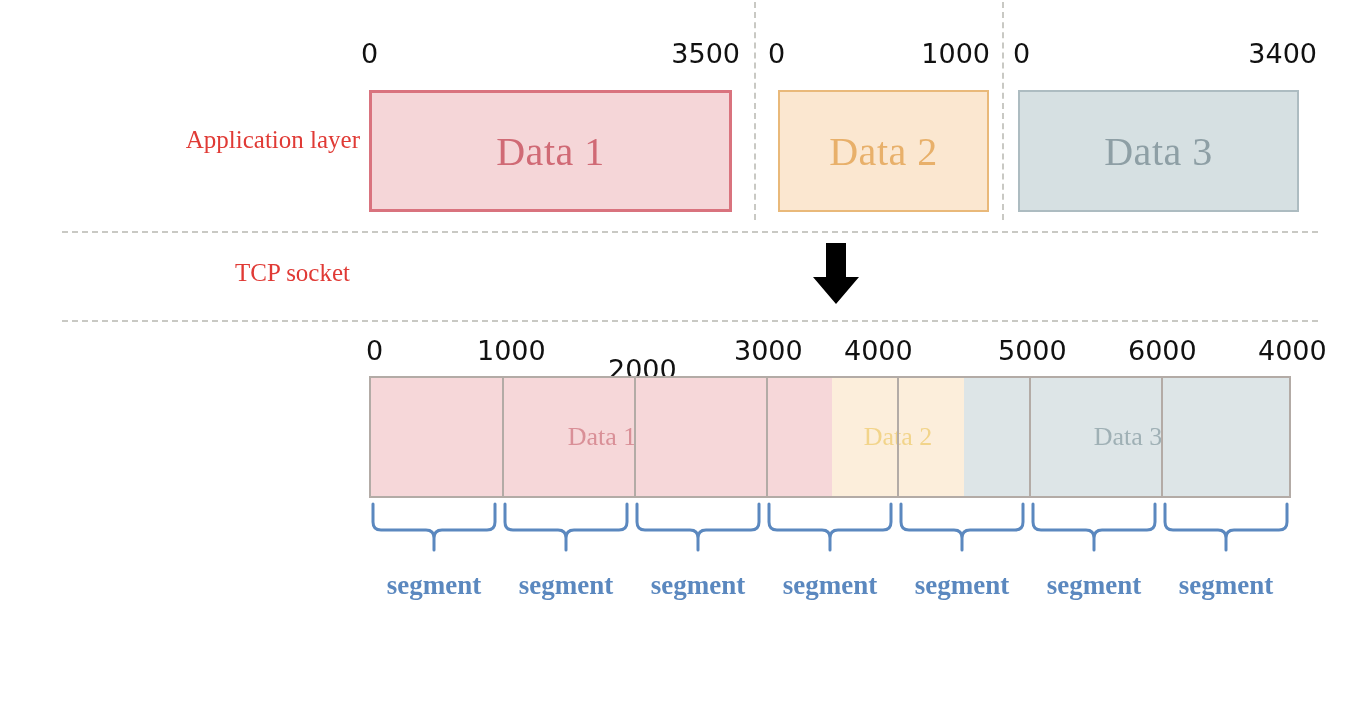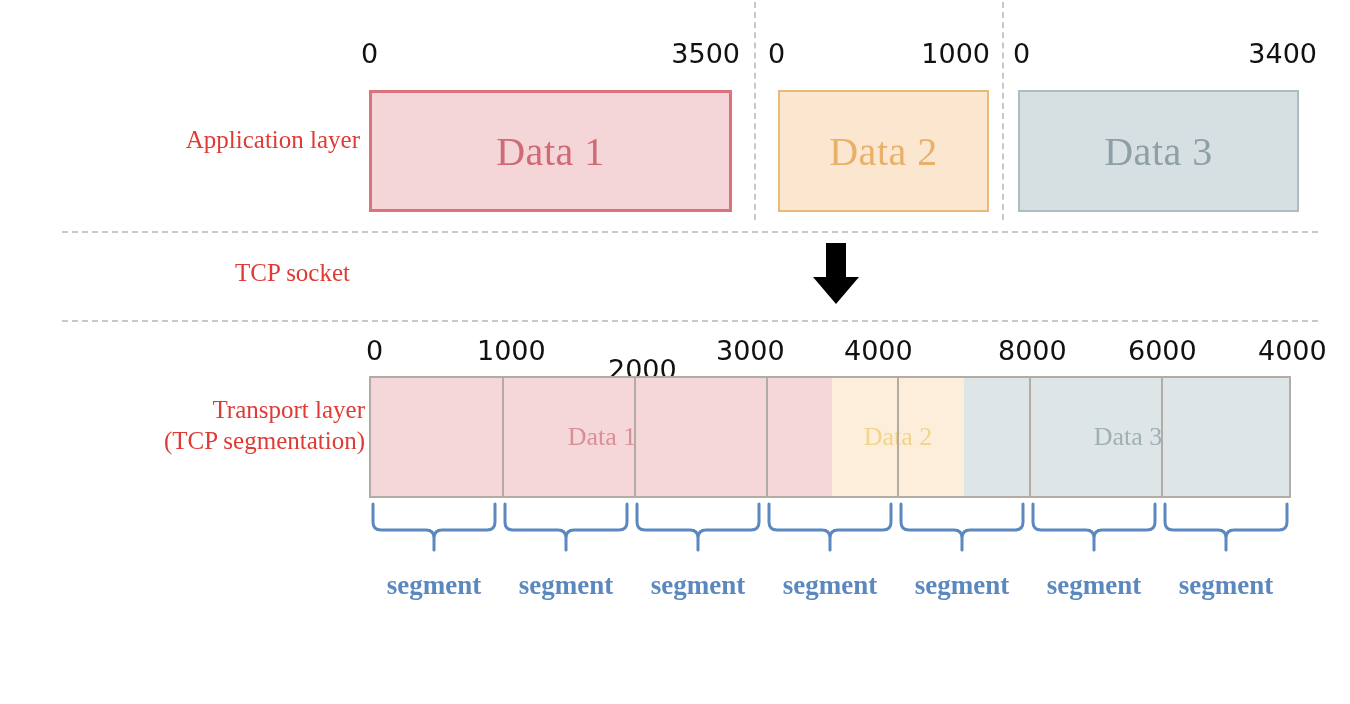--- a/index.html
+++ b/index.html
@@ -133,28 +133,26 @@
     <svg width="48" height="62" viewBox="0 0 48 62">
       <polygon points="14,0 34,0 34,34 47,34 24,61 1,34 14,34" fill="#000000"></polygon>
     </svg>
   </div>
 
   <div class="hrule" style="left:62px;top:320px;width:1256px;"></div>
 
   <div class="scale-num" style="left:366px;top:337px;">0</div>
   <div class="scale-num" style="left:477px;top:337px;">1000</div>
   <div class="scale-num" style="left:608px;top:356px;">2000</div>
-  <div class="scale-num" style="left:716px;top:337px;">3000</div>
+  <div class="scale-num" style="left:734px;top:337px;">3000</div>
   <div class="scale-num" style="left:844px;top:337px;">4000</div>
-  <div class="scale-num" style="left:998px;top:337px;">8000</div>
+  <div class="scale-num" style="left:998px;top:337px;">5000</div>
   <div class="scale-num" style="left:1128px;top:337px;text-align:right;">6000</div>
   <div class="scale-num" style="left:1258px;top:337px;">4000</div>
 
-  <div class="layer-label" style="left:55px;top:395px;width:310px;">Transport layer
-(TCP segmentation)</div>
 
   <div class="tbar" style="left:369px;top:376px;width:922px;height:122px;">
 
     <div class="tfill d1" style="left:0px;width:461px;"></div>
     <div class="tfill d2" style="left:461px;width:132px;"></div>
     <div class="tfill d3" style="left:593px;width:329px;"></div>
 
     <div class="tlabel d1" style="left:231px;">Data 1</div>
     <div class="tlabel d2" style="left:527px;">Data 2</div>
     <div class="tlabel d3" style="left:757px;">Data 3</div>

